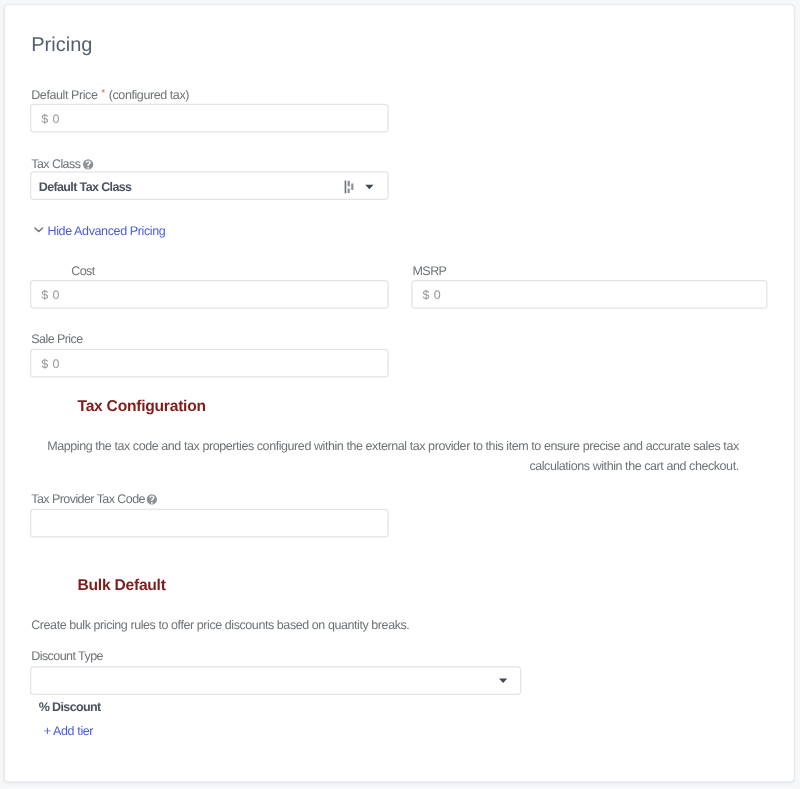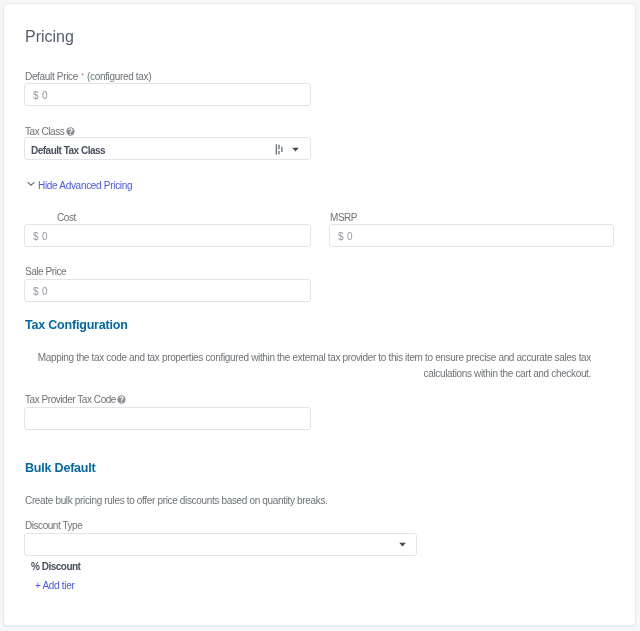--- a/index.html
+++ b/index.html
@@ -8,21 +8,21 @@
     font-family:"Liberation Sans",sans-serif;overflow:hidden;
     -webkit-font-smoothing:antialiased;
   }
   .card{
     position:absolute;left:3px;top:3px;width:633px;height:623px;
     background:#ffffff;border:1px solid #e8e9ed;border-radius:4px;
     box-sizing:border-box;box-shadow:0 1px 2px rgba(49,60,78,0.06);
   }
   .abs{position:absolute;}
   .h1{left:25px;top:28px;font-size:16px;line-height:18px;color:#555d6e;letter-spacing:0px;}
-  .h2{font-size:12.5px;font-weight:bold;color:#0369a1;line-height:15px;letter-spacing:-0.2px;}
+  .h2{font-size:12.5px;font-weight:bold;color:#7f1d1d;line-height:15px;letter-spacing:-0.2px;margin-left:37px;}
   .lbl{font-size:10px;color:#6e7377;line-height:13px;white-space:nowrap;letter-spacing:-0.45px;}
   .req{color:#cd7070;font-size:8px;position:relative;top:-2px;letter-spacing:0;margin:0 0.5px 0 0.5px;}
   .para{font-size:10px;color:#6e7377;line-height:16px;letter-spacing:-0.34px;}
   .inp{
     box-sizing:border-box;border:1px solid #e3e4e8;border-radius:3px;
     background:#fff;height:23px;position:absolute;
   }
   .inptxt{position:absolute;font-size:10px;color:#93969c;line-height:22px;letter-spacing:-0.3px;}
   .val{position:absolute;font-size:10px;color:#4a5260;line-height:22px;letter-spacing:-0.5px;font-weight:bold;}
   .link{font-size:10px;color:#4a5ae0;line-height:13px;cursor:pointer;letter-spacing:-0.3px;}

